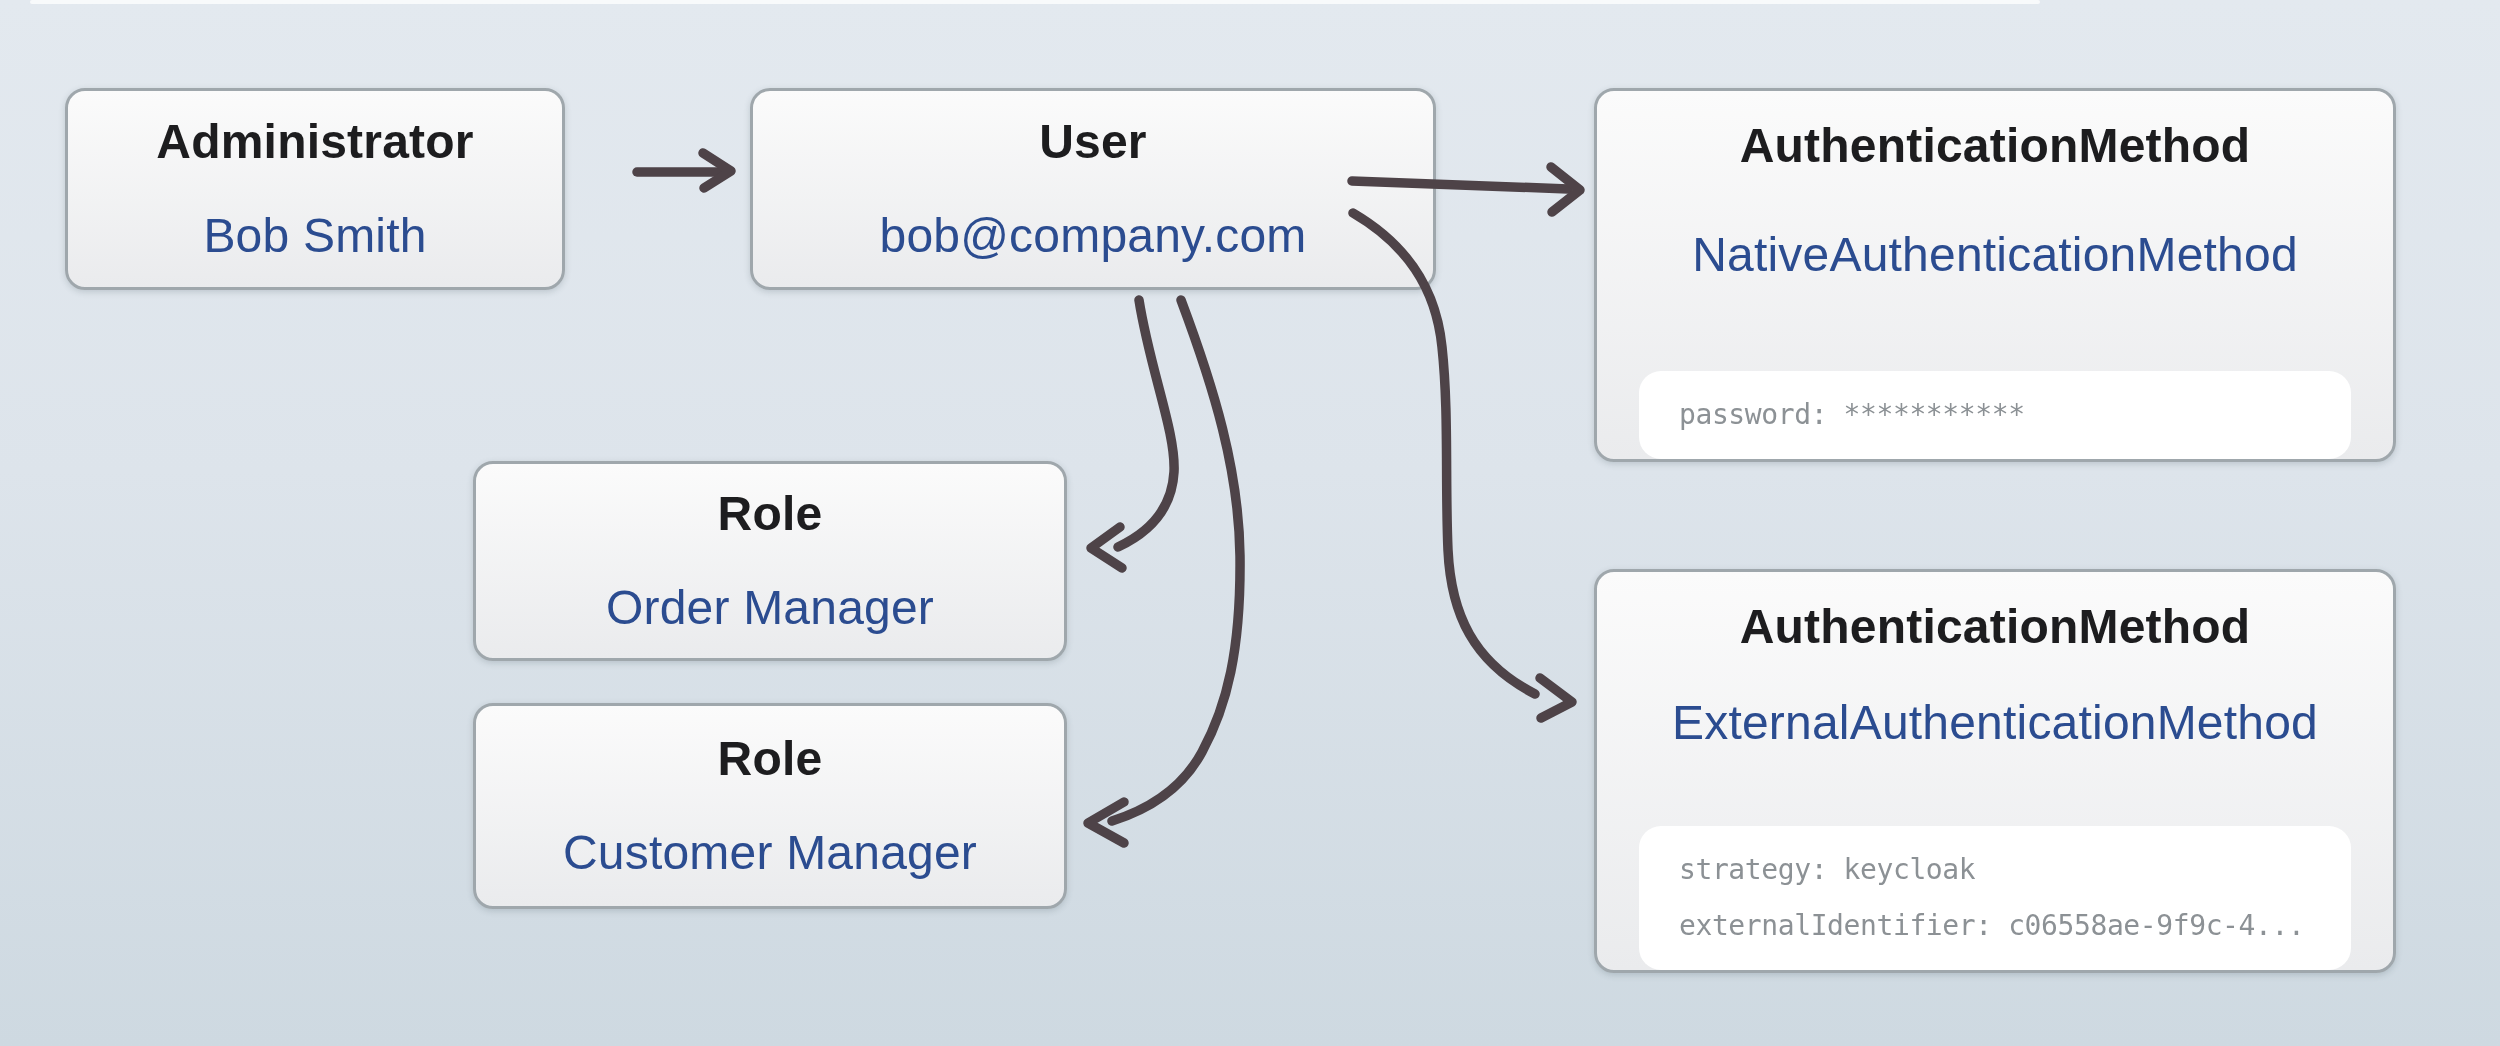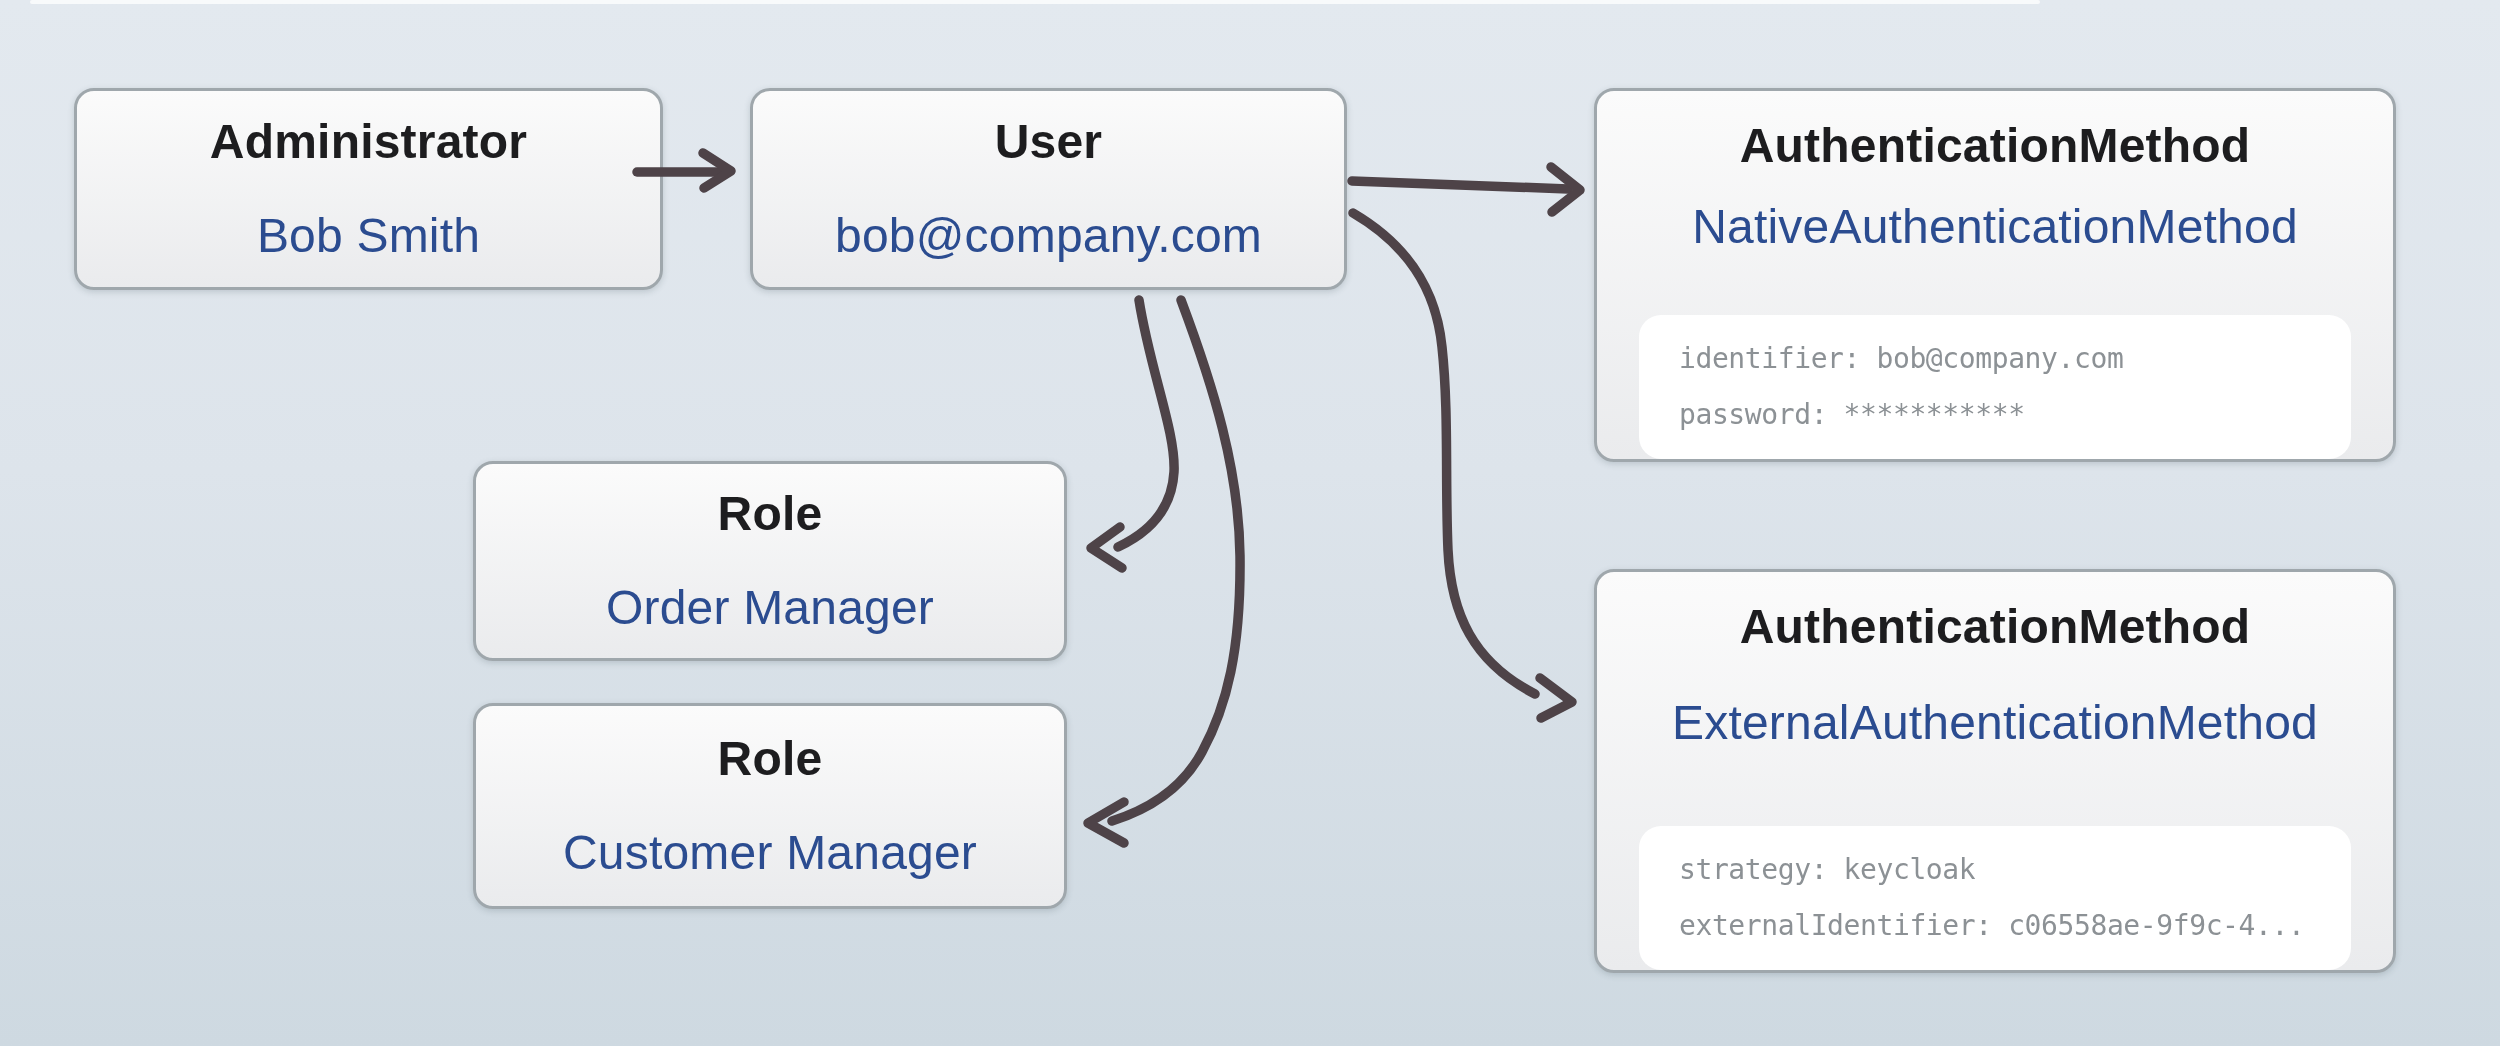--- a/index.html
+++ b/index.html
@@ -72,35 +72,34 @@
     stroke-linejoin:round;
   }
 </style>
 </head>
 <body>
 
 <div class="canvas">
 
   <div class="top-edge"></div>
 
-  <div class="node" style="left:74px;top:88px;width:589px;height:202px">
+  <div class="node" style="left:65px;top:88px;width:500px;height:202px">
     <div class="node-type">Administrator</div>
     <div class="node-value">Bob Smith</div>
   </div>
 
-  <div class="node" style="left:750px;top:88px;width:597px;height:202px">
+  <div class="node" style="left:750px;top:88px;width:686px;height:202px">
     <div class="node-type">User</div>
     <div class="node-value">bob@company.com</div>
   </div>
 
   <div class="node with-details" style="left:1594px;top:88px;width:802px;height:374px">
     <div class="node-type">AuthenticationMethod</div>
     <div class="node-value">NativeAuthenticationMethod</div>
     <div class="node-details">
-      <div class="detail-line">identifier: bob@company.com</div>
       <div class="detail-line">password: ***********</div>
     </div>
   </div>
 
   <div class="node" style="left:473px;top:461px;width:594px;height:200px">
     <div class="node-type">Role</div>
     <div class="node-value">Order Manager</div>
   </div>
 
   <div class="node" style="left:473px;top:703px;width:594px;height:206px">

